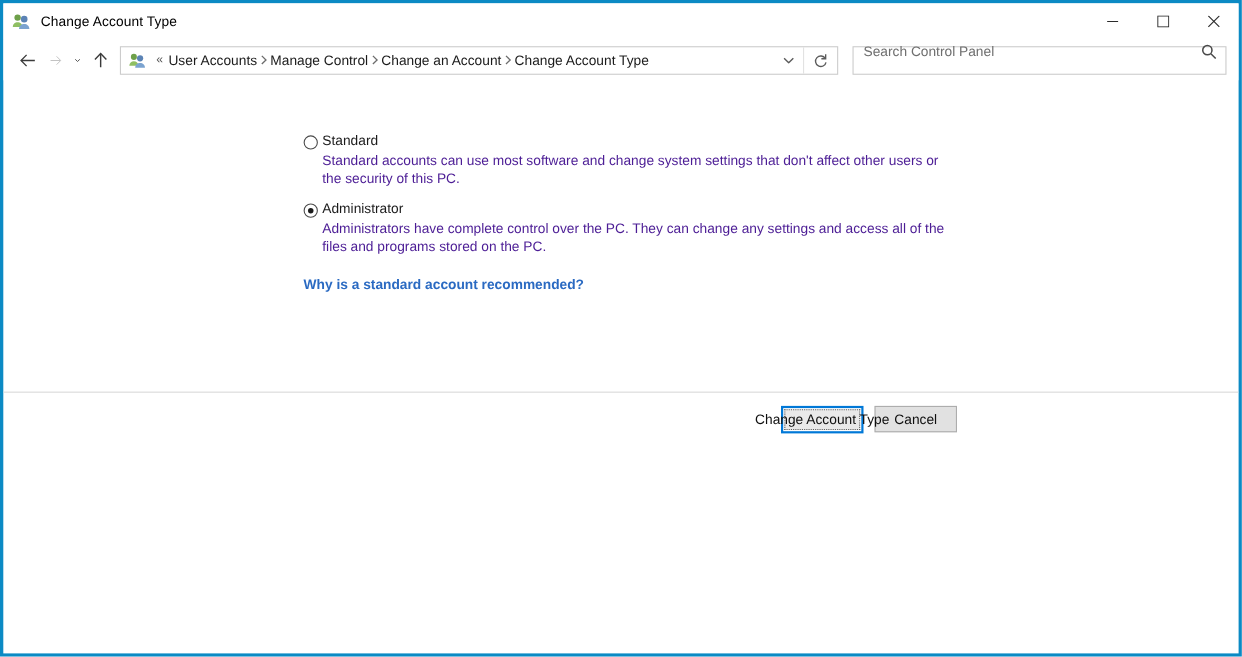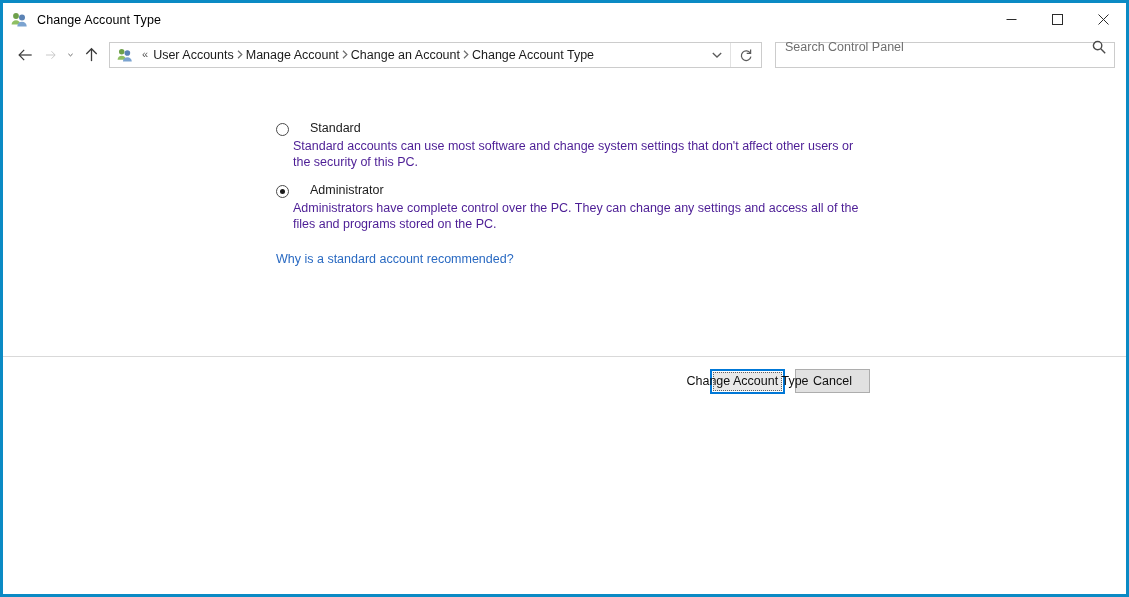--- a/index.html
+++ b/index.html
@@ -224,21 +224,20 @@
   .account-line {
     font-size: 12.5px;
     color: #1b1b1b;
     line-height: 16px;
   }
 
   .options { margin-top: 25px; }
   .option-row {
     display: flex;
     align-items: flex-end;
-    gap: 17px;
   }
   .radio {
     width: 13px;
     height: 13px;
     border-radius: 50%;
     border: 1px solid #4a4a4a;
     background: #ffffff;
     flex: none;
     margin-top: 2px;
     position: relative;
@@ -270,20 +269,21 @@
     max-width: 578px;
   }
 
   .help-link {
     display: inline-block;
     margin-top: 20px;
     font-size: 12.5px;
     color: #2a6ac2;
     text-decoration: none;
     cursor: default;
+    font-weight: bold;
   }
 
   
   .divider {
     position: absolute;
     left: 0;
     right: 0;
     top: 353px;
     height: 1px;
     background: #d9d9d9;
@@ -400,21 +400,21 @@
             <path d="M6.3 15.4c0-2.8 2.1-4.6 4.7-4.6s4.7 1.8 4.7 4.6z" fill="#7ba3d0"></path>
           </svg>
         </div>
         <span class="crumb-chev">«</span>
         <span class="crumb">User Accounts</span>
         <span class="crumb-sep">
           <svg width="6" height="9" viewBox="0 0 6 9">
               <polyline points="1,0.8 4.8,4.5 1,8.2"></polyline>
             </svg>
         </span>
-        <span class="crumb">Manage Account</span>
+        <span class="crumb">Manage Control</span>
         <span class="crumb-sep">
           <svg width="6" height="9" viewBox="0 0 6 9">
               <polyline points="1,0.8 4.8,4.5 1,8.2"></polyline>
             </svg>
         </span>
         <span class="crumb">Change an Account</span>
         <span class="crumb-sep">
           <svg width="6" height="9" viewBox="0 0 6 9">
               <polyline points="1,0.8 4.8,4.5 1,8.2"></polyline>
             </svg>

